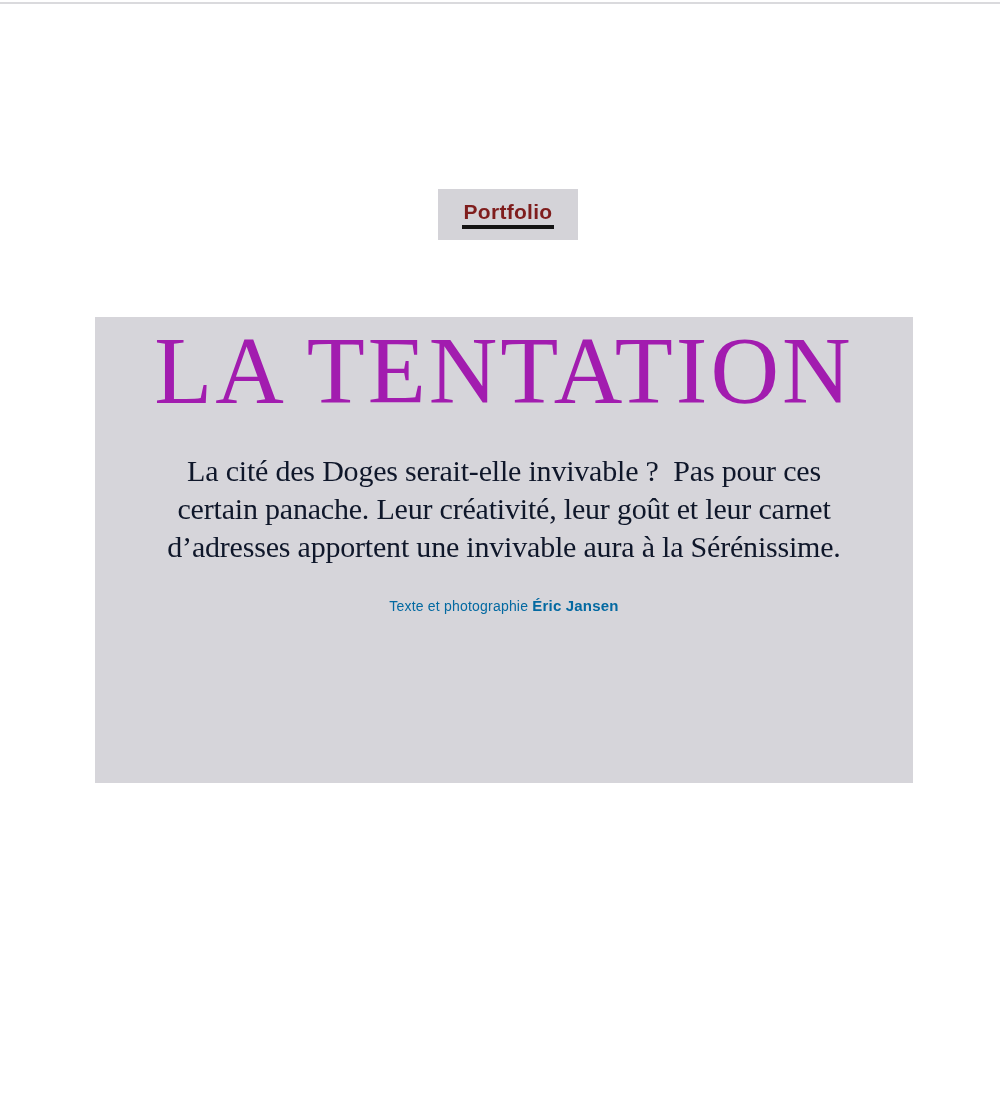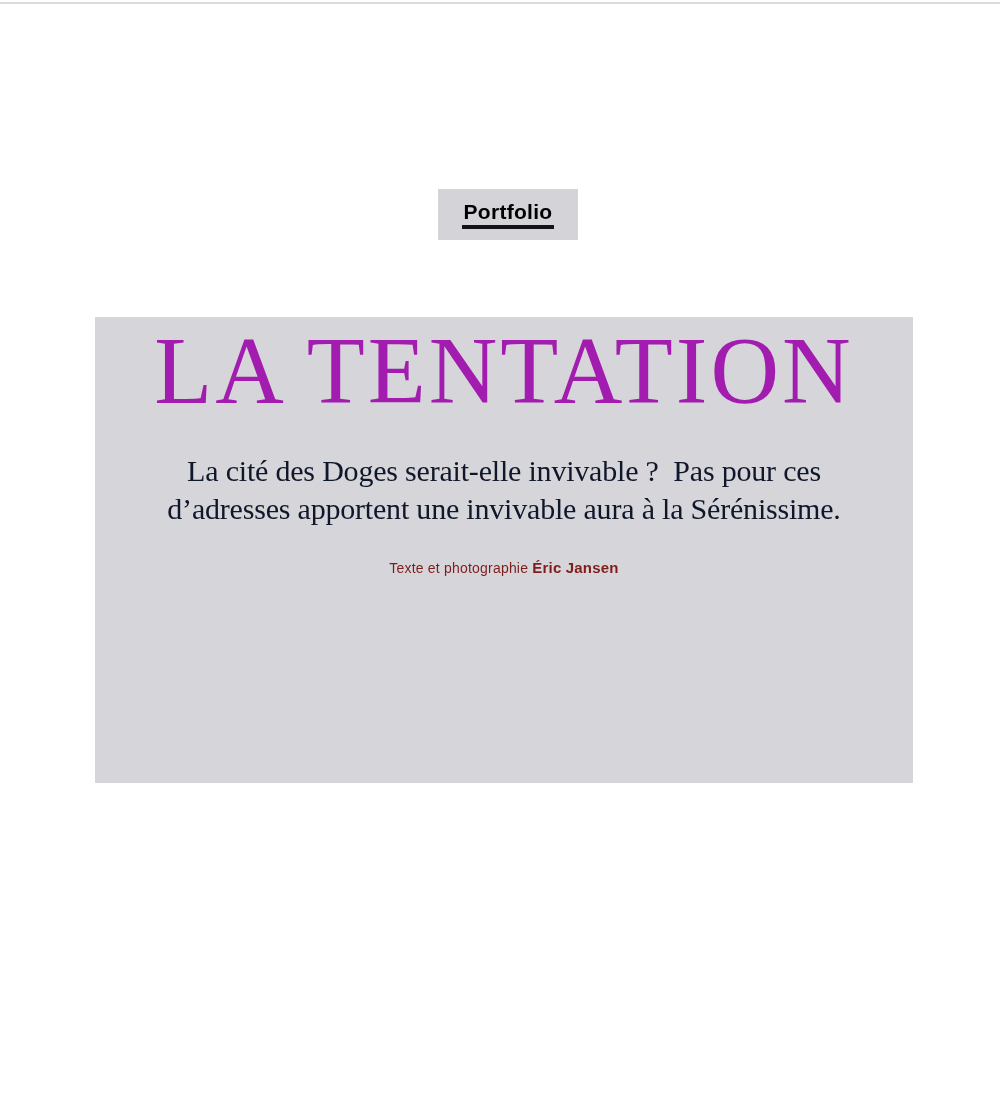--- a/index.html
+++ b/index.html
@@ -34,21 +34,21 @@
     background: #d4d3d8;
     display: flex;
     align-items: center;
     justify-content: center;
   }
   .kicker-label {
     font-family: "Liberation Sans", sans-serif;
     font-weight: bold;
     font-size: 21px;
     letter-spacing: 0.3px;
-    color: #000000;
+    color: #7f1d1d;
     border-bottom: 4px solid #141414;
     padding: 0 1px 3px 1px;
     line-height: 1;
   }
   
   .article-box {
     position: absolute;
     left: 95px;
     top: 317px;
     width: 818px;
@@ -79,21 +79,21 @@
     color: #0f172a;
   }
   .standfirst .line {
     white-space: pre;
   }
   .byline {
     margin-top: 31px;
     font-family: "Liberation Sans", sans-serif;
     font-size: 14px;
     letter-spacing: 0.2px;
-    color: #7f1d1d;
+    color: #0369a1;
   }
   .byline .author {
     font-weight: bold;
     font-size: 15px;
   }
 </style>
 </head>
 <body>
 
 <div class="page">
@@ -105,20 +105,21 @@
   </div>
 
   <div class="article-box">
 
     <h1 class="headline">
       <div class="line">LA TENTATION</div>
     </h1>
 
     <div class="standfirst">
       <div class="line">La cité des Doges serait-elle invivable ?  Pas pour ces</div>
+      <div class="line">certain panache. Leur créativité, leur goût et leur carnet</div>
       <div class="line">d’adresses apportent une invivable aura à la Sérénissime.</div>
     </div>
 
     <div class="byline">
       <span class="prefix">Texte et photographie </span><span class="author">Éric Jansen</span>
     </div>
 
   </div>
 
 </div>

